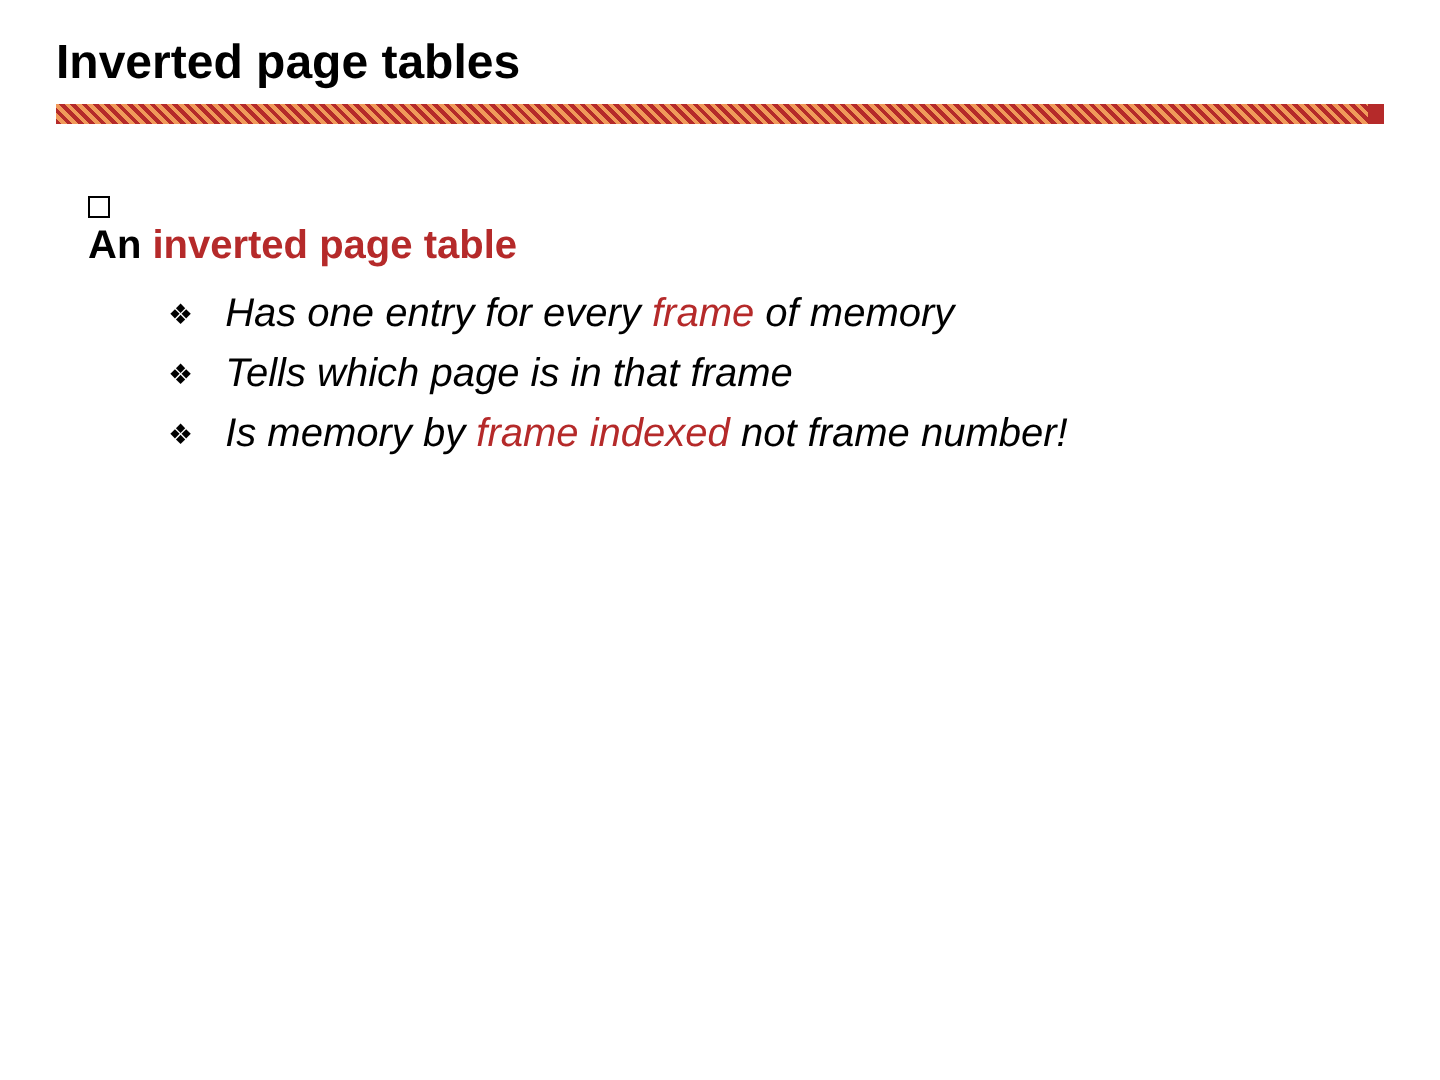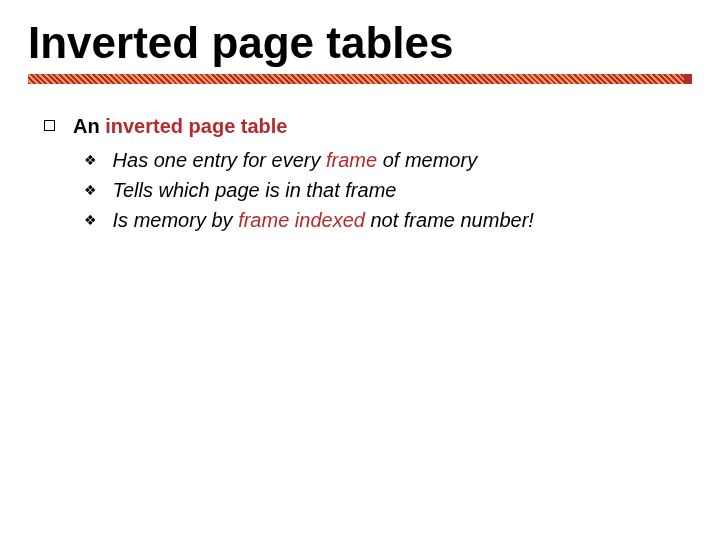--- a/index.html
+++ b/index.html
@@ -12,21 +12,21 @@
     color: #000000;
   }
   .slide {
     box-sizing: border-box;
     width: 720px;
     height: 540px;
     padding: 18px 28px 0 28px;
     position: relative;
   }
   .title {
-    font-size: 44px;
+    font-size: 24px;
     font-weight: bold;
     margin: 0 0 6px 0;
     padding: 0;
   }
   .hr-bar {
     height: 10px;
     width: 100%;
     background: repeating-linear-gradient(
       45deg,
       #b52a2a 0px,
@@ -39,20 +39,21 @@
     margin-bottom: 28px;
   }
   .content {
     font-size: 20px;
     line-height: 1.4;
   }
   .lvl1 {
     display: flex;
     align-items: flex-start;
     margin: 0 0 6px 16px;
+    flex-direction: column;
   }
   .lvl1 > .bullet {
     flex: 0 0 auto;
     width: 9px;
     height: 9px;
     border: 1px solid #000;
     background: #fff;
     margin: 8px 18px 0 0;
   }
   .lvl1 > .txt {

